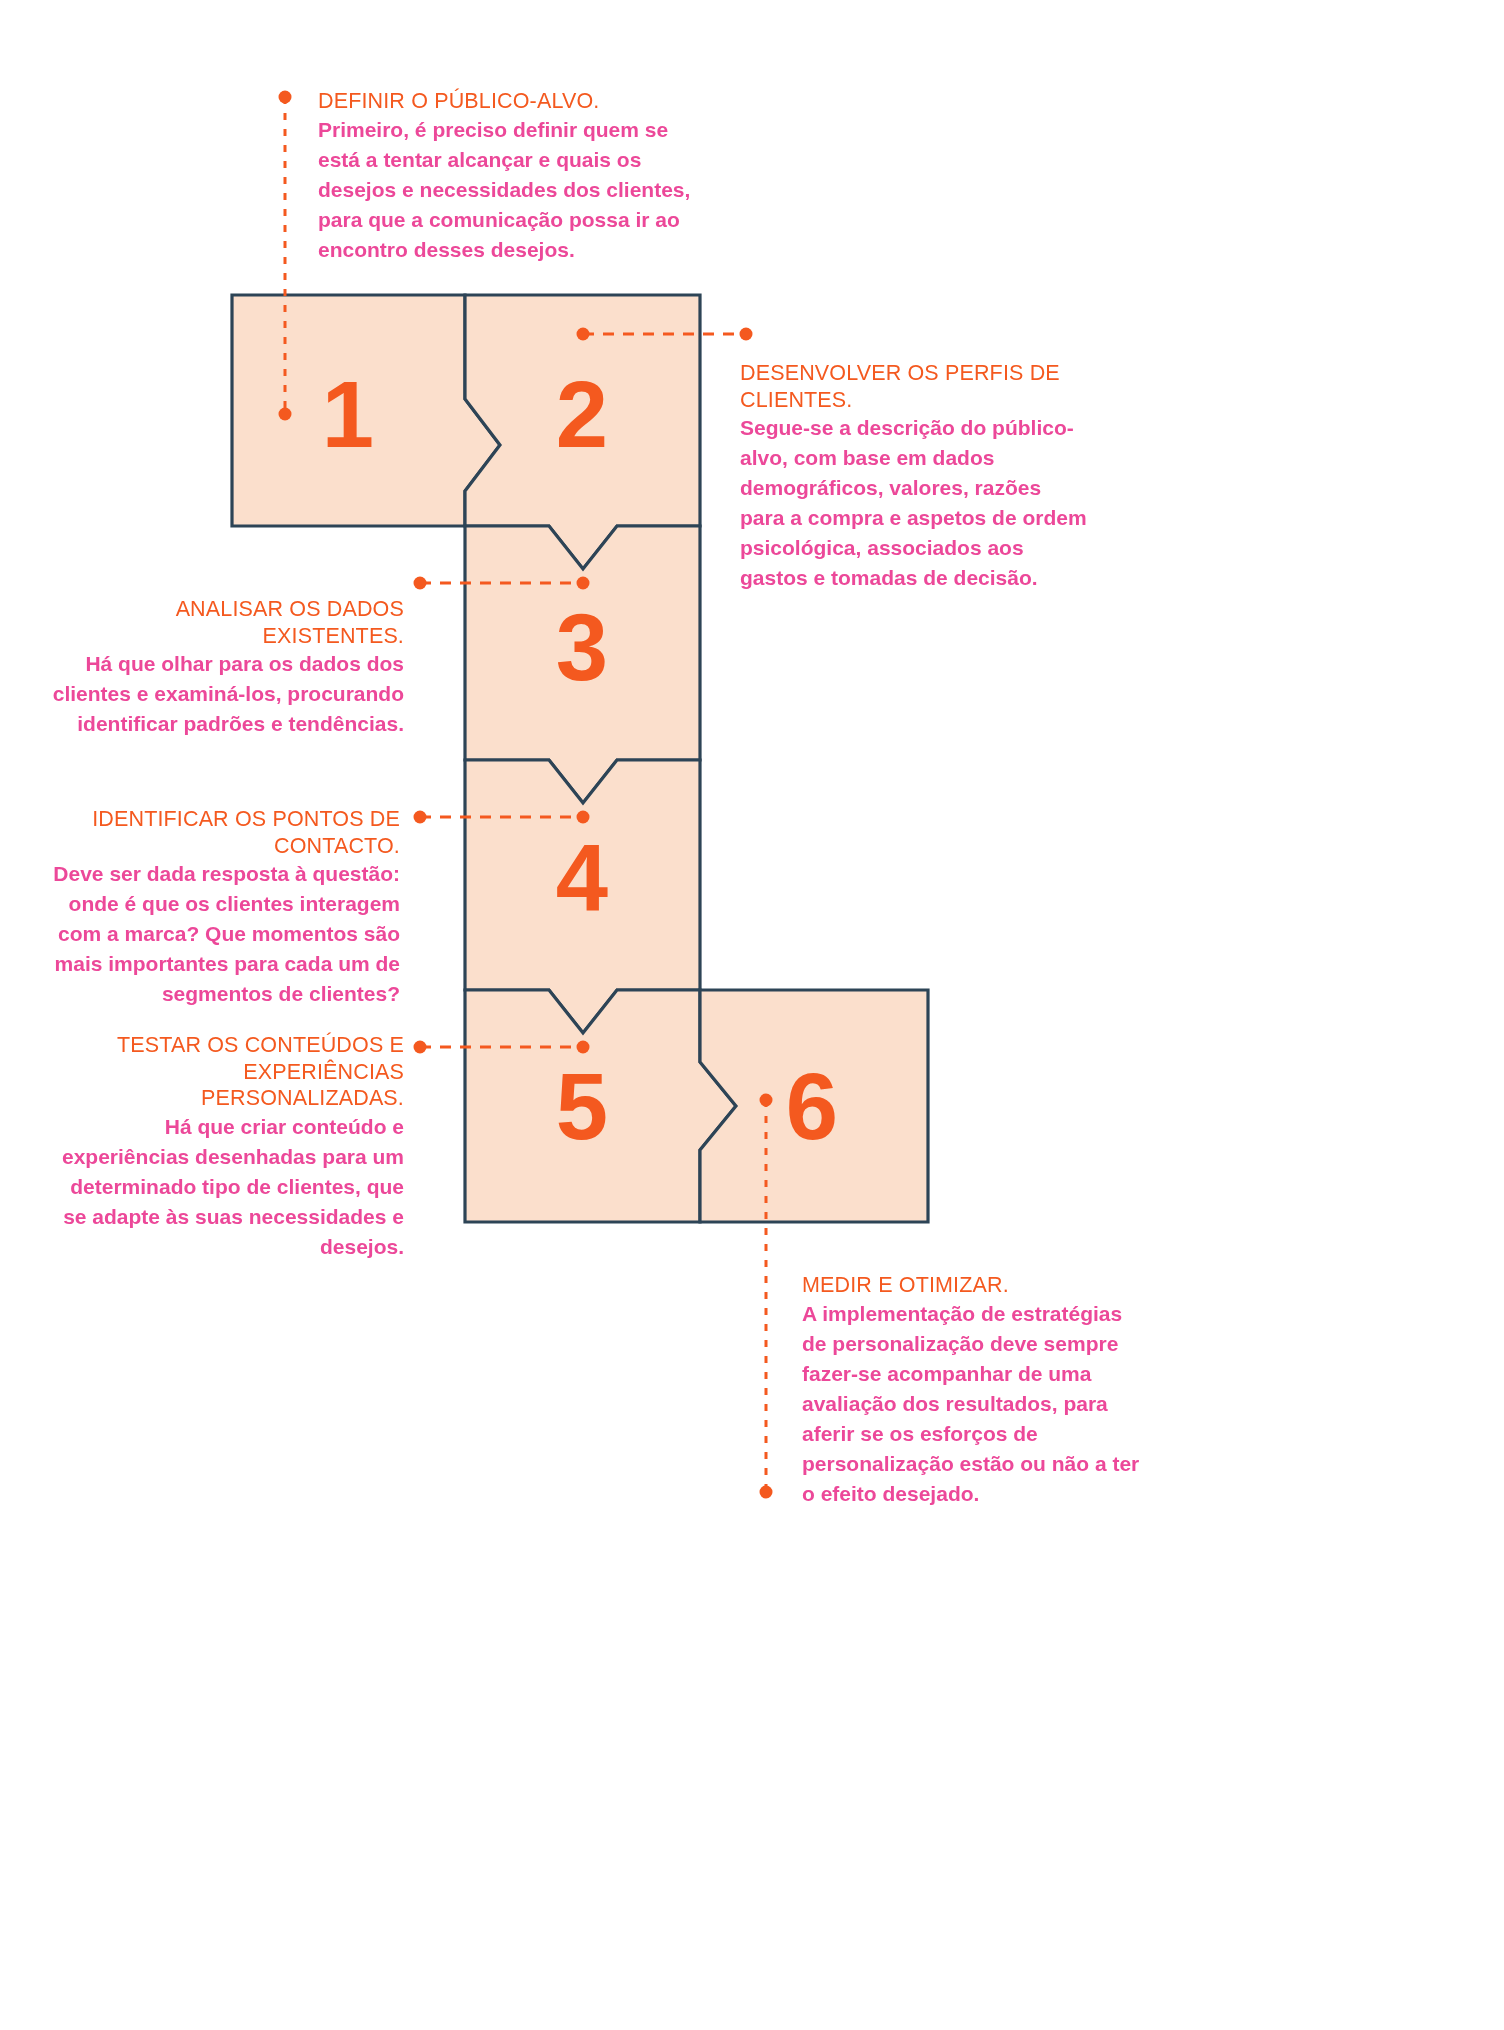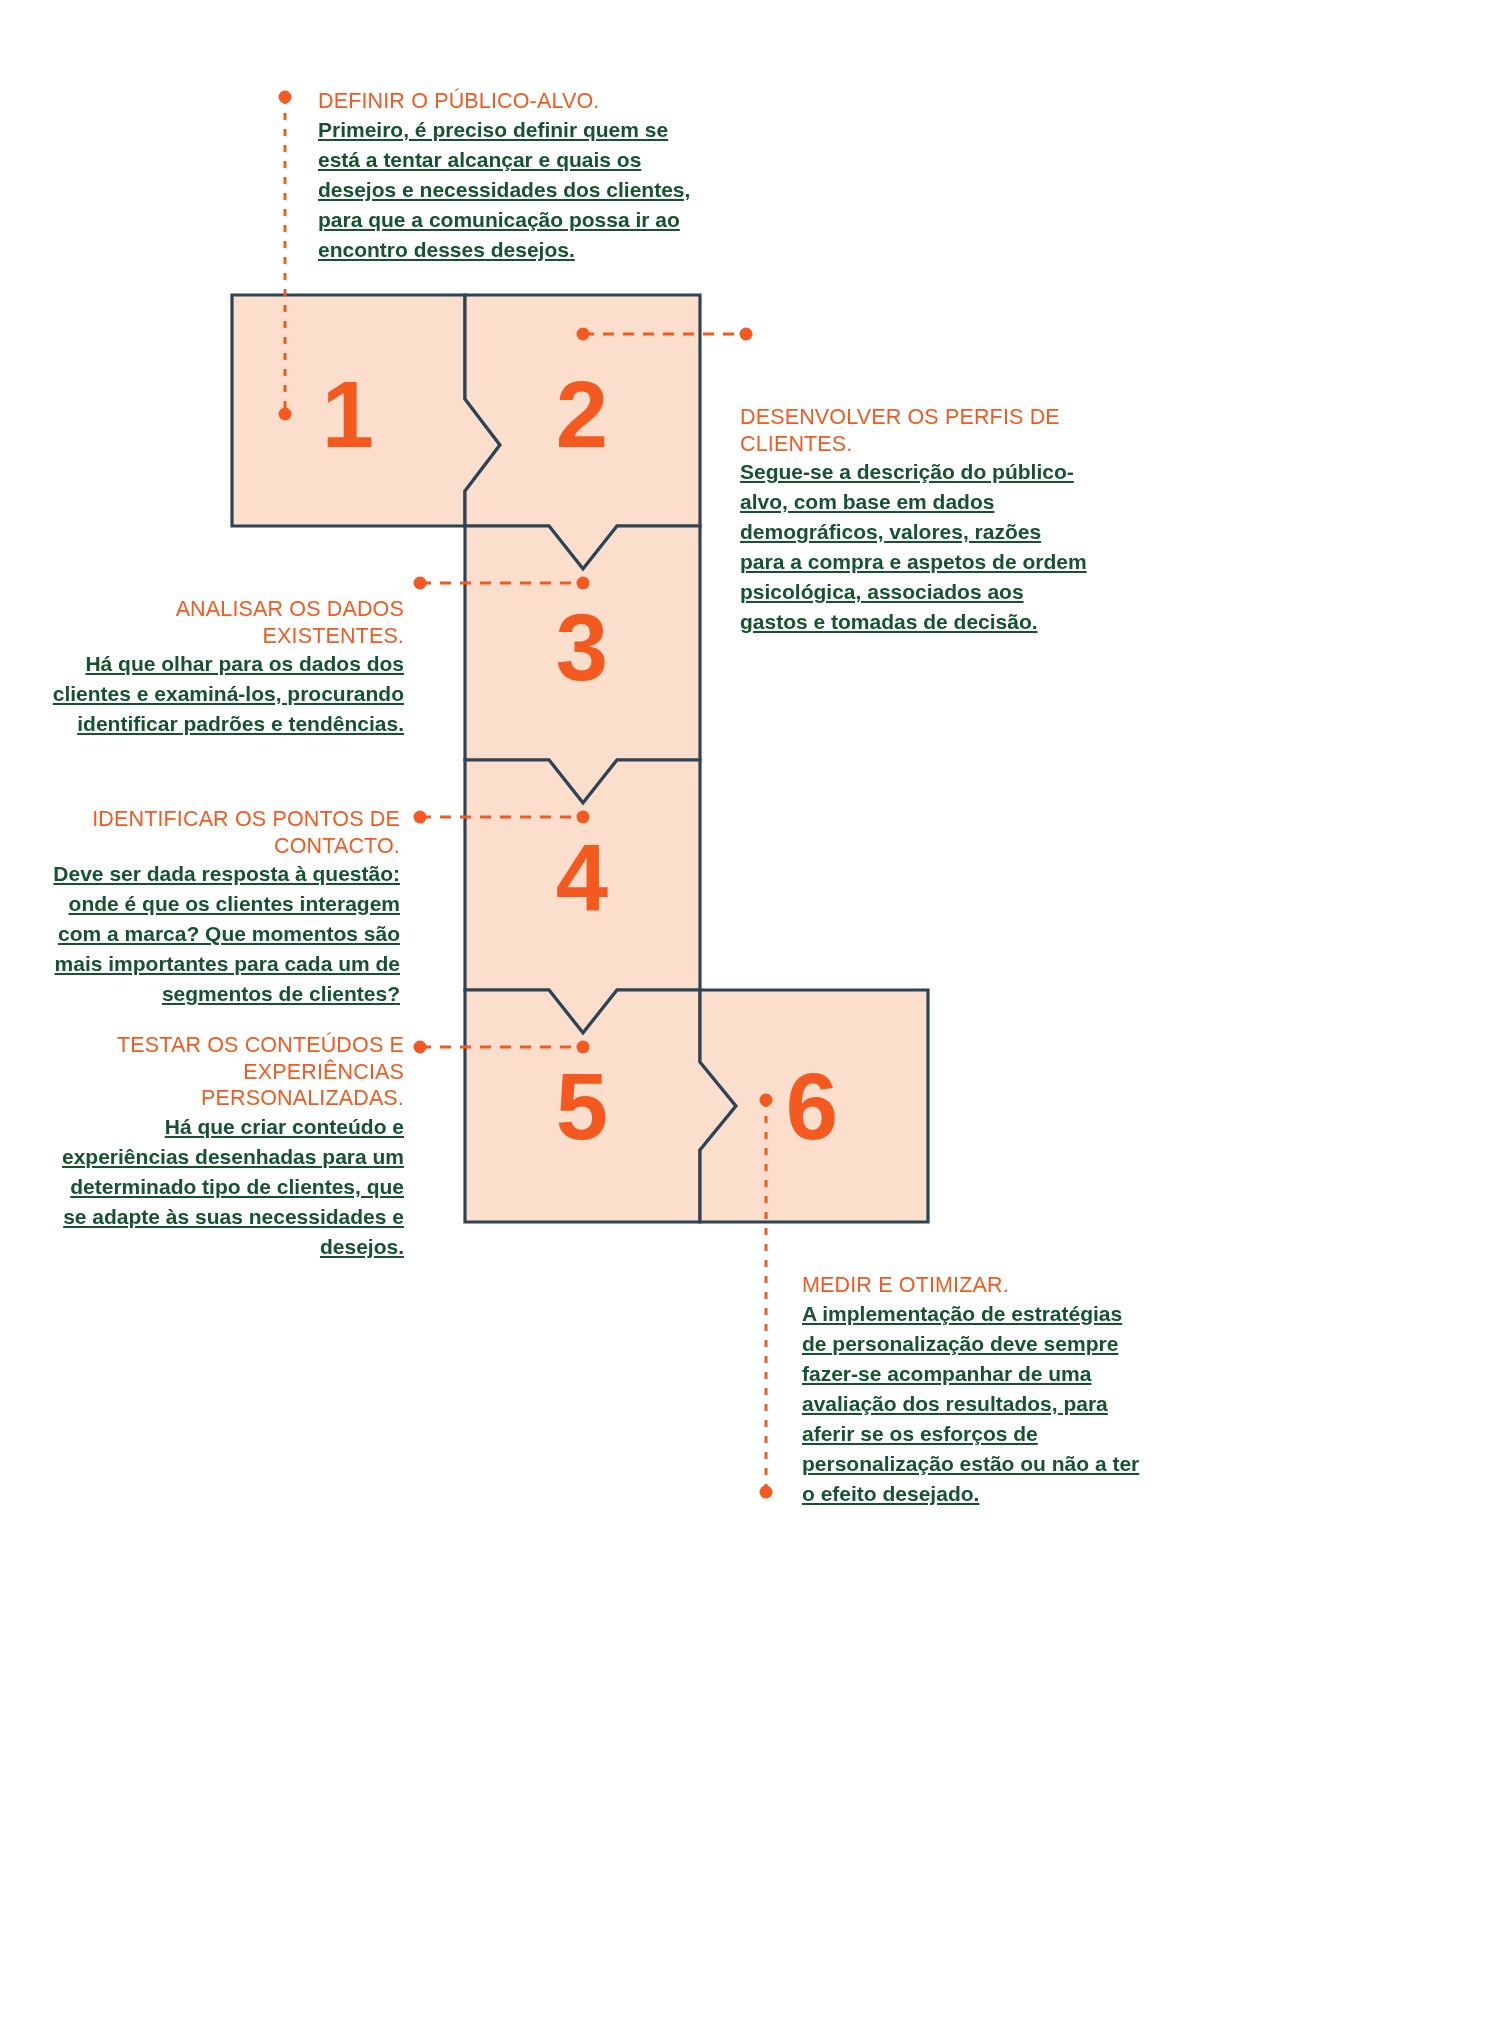--- a/index.html
+++ b/index.html
@@ -35,44 +35,43 @@
   }
   .callout .c-title {
     color: #f4591f;
     font-weight: normal;
     font-size: 21.5px;
     line-height: 26.5px;
     letter-spacing: 0.15px;
     text-transform: uppercase;
   }
   .callout .c-body {
-    color: #14532d;
+    color: #ec4899;
     font-weight: bold;
     font-size: 21px;
     line-height: 30px;
-    text-decoration: underline;
   }
   .callout.align-left  { text-align: left;  }
   .callout.align-right { text-align: right; }
 
   
   .numeral {
     position: absolute;
     color: #f4591f;
     font-weight: bold;
     font-size: 94px;
     line-height: 94px;
     font-family: "Liberation Sans", sans-serif;
     text-align: center;
     width: 120px;
   }
 
   
   #co-1 { left: 318px;  top: 88px;  width: 392px; }
-  #co-2 { left: 740px;  top: 360px; width: 350px; margin-top: 44px; }
+  #co-2 { left: 740px;  top: 360px; width: 350px; }
   #co-3 { left: 48px;   top: 572px; width: 356px; margin-top: 24px; }
   #co-4 { left: 44px;   top: 806px; width: 356px; }
   #co-5 { left: 48px;   top: 1032px; width: 356px; }
   #co-6 { left: 802px;  top: 1272px; width: 340px; }
 
   
   #num-1 { left: 288px; top: 368px; }
   #num-2 { left: 522px; top: 368px; }
   #num-3 { left: 522px; top: 601px; }
   #num-4 { left: 522px; top: 831px; }

